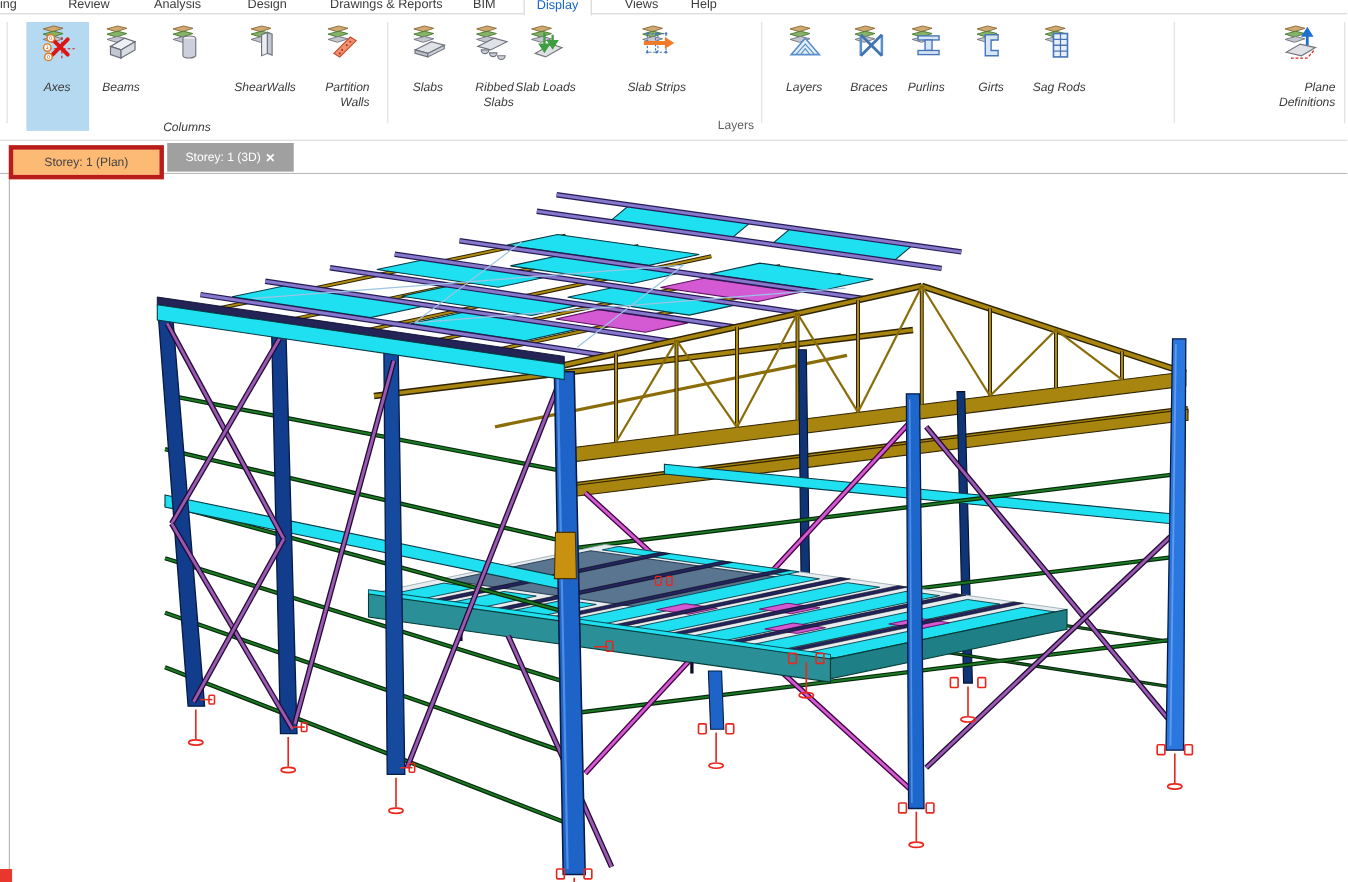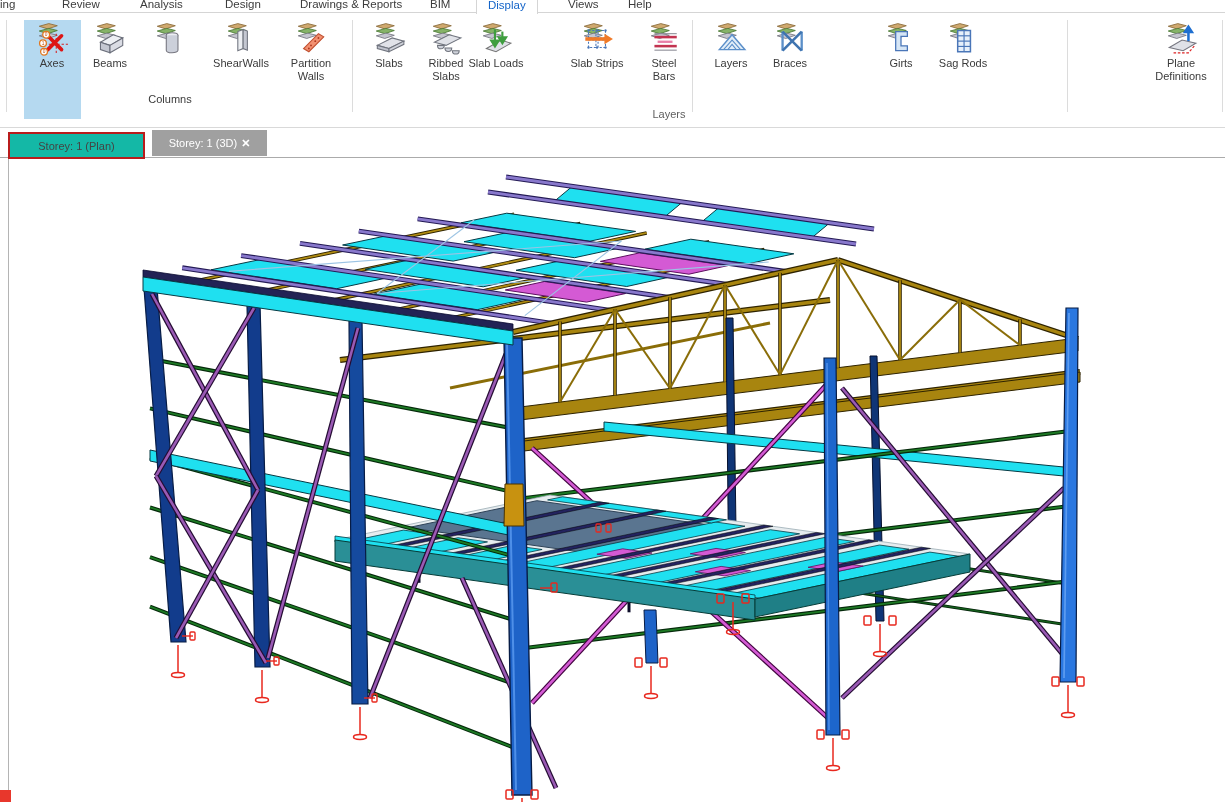--- a/index.html
+++ b/index.html
@@ -13,27 +13,27 @@
   .menu-item.active{color:var(--menu-active);background:#fff;border:1px solid #d5d5d5;border-bottom:none;
              padding:0 11px;height:17px;top:-4px;z-index:6;}
   
   .ribbon{position:absolute;left:0;top:12px;width:1225px;height:115px;background:#fff;
           border-bottom:1px solid #d9d9d9;z-index:4;}
   .rsep{position:absolute;top:8px;height:92px;width:1px;background:#dcdcdc;}
   .rbtn{position:absolute;top:8px;height:99px;display:flex;flex-direction:column;align-items:center;
         cursor:default;}
   .rbtn.selected{background:var(--sel);}
   .rbtn .ric{width:34px;height:34px;margin-top:2px;flex:0 0 auto;}
-  .rbtn .rlb{font-size:11px;line-height:12.5px;text-align:center;margin-top:1px;color:#3a3a3a;}
+  .rbtn .rlb{font-size:11px;line-height:12.5px;text-align:right;margin-top:18px;color:#3a3a3a;font-style:italic;}
   .rgroup-label{position:absolute;top:96px;font-size:11px;color:#5f5f5f;}
   
   .tabbar{position:absolute;left:0;top:128px;width:1225px;height:29px;background:#fff;z-index:3;}
   .vtab{position:absolute;font-size:11px;display:flex;align-items:center;justify-content:center;
         cursor:default;}
-  .vtab.plain{left:8px;top:4px;width:133px;height:23px;background:#14b8a6;border:2px solid #b91c1c;color:#444;}
+  .vtab.plain{left:8px;top:4px;width:133px;height:23px;background:#fdba74;border:4px solid #b91c1c;color:#444;}
   .vtab.active{left:152px;top:2px;width:115px;height:26px;background:#a0a0a0;color:#fff;gap:4px;}
   .vtab .closex{font-size:11px;font-weight:bold;color:#fff;cursor:pointer;}
   
   .canvas{position:absolute;left:0;top:157px;width:1225px;height:645px;background:#fff;
           border-top:1px solid #ababab;box-sizing:border-box;}
   .canvas-left-border{position:absolute;left:8px;top:0;width:1px;height:632px;background:#b4b4b4;}
   .red-corner{position:absolute;left:0;top:632px;width:11px;height:13px;background:#e8372c;}
   #scene{position:absolute;left:0;top:0;}
 </style>
 </head>
@@ -187,33 +187,20 @@
           <circle cx="24" cy="16" r="1.1"></circle>
           <circle cx="8" cy="24" r="1.1"></circle>
           <circle cx="16" cy="24" r="1.1"></circle>
           <circle cx="24" cy="24" r="1.1"></circle>
         </g>
  <path d="M5,16 L24,16" stroke="#f07a28" stroke-width="3.4"></path>
         <path d="M31,16 L23,11 L23,21 Z" fill="#f07a28"></path>
       </svg>
       <div class="rlb">Slab Strips</div>
     </div>
-    <div class="rbtn" style="left: 641px; width: 46px;">
-      <svg class="ric" viewBox="0 0 32 32">
-        <path d="M4,4 L13,1.5 L21,3.5 L12,6.5 Z" fill="#cfa96f" stroke="#8a6a3a" stroke-width="0.8"></path>
-<path d="M4,8.5 L13,6 L21,8 L12,11 Z" fill="#86b368" stroke="#4a7a34" stroke-width="0.8"></path>
-<path d="M4,13 L13,10.5 L21,12.5 L12,15.5 Z" fill="#c6c6d0" stroke="#75757f" stroke-width="0.8"></path>
-        <line x1="7" y1="11" x2="28" y2="11" stroke="#8a8a94"></line>
- <rect x="7" y="13" width="21" height="2.4" fill="#c23350"></rect>
- <rect x="10" y="17.5" width="14" height="2.2" fill="#e87fa8"></rect>
- <rect x="7" y="21.5" width="21" height="2.4" fill="#c23350"></rect>
- <line x1="7" y1="26.5" x2="28" y2="26.5" stroke="#8a8a94"></line>
-      </svg>
-      <div class="rlb" style="width: 36px;">Steel Bars</div>
-    </div>
     <div class="rbtn" style="left: 703px; width: 56px;">
       <svg class="ric" viewBox="0 0 32 32">
         <path d="M4,4 L13,1.5 L21,3.5 L12,6.5 Z" fill="#cfa96f" stroke="#8a6a3a" stroke-width="0.8"></path>
 <path d="M4,8.5 L13,6 L21,8 L12,11 Z" fill="#86b368" stroke="#4a7a34" stroke-width="0.8"></path>
 <path d="M4,13 L13,10.5 L21,12.5 L12,15.5 Z" fill="#c6c6d0" stroke="#75757f" stroke-width="0.8"></path>
         <path d="M5,26 L17,12 L29,26 Z" fill="#e2eef8" stroke="#5b8fc9" stroke-width="1.4"></path>
  <path d="M9,26 L17,17 L25,26 M13,26 L17,21 L21,26" stroke="#5b8fc9" stroke-width="1" fill="none"></path>
       </svg>
       <div class="rlb">Layers</div>
     </div>
@@ -225,20 +212,33 @@
         <g stroke="#5b8fc9" stroke-width="2.2">
           <line x1="9" y1="9" x2="9" y2="27"></line>
           <line x1="27" y1="9" x2="27" y2="27"></line>
         </g>
  <g stroke="#3f74b0" stroke-width="2.4">
           <line x1="9" y1="9" x2="27" y2="27"></line>
           <line x1="27" y1="9" x2="9" y2="27"></line>
         </g>
       </svg>
       <div class="rlb">Braces</div>
+    </div>
+    <div class="rbtn" style="left: 816px; width: 52px;">
+      <svg class="ric" viewBox="0 0 32 32">
+        <path d="M4,4 L13,1.5 L21,3.5 L12,6.5 Z" fill="#cfa96f" stroke="#8a6a3a" stroke-width="0.8"></path>
+<path d="M4,8.5 L13,6 L21,8 L12,11 Z" fill="#86b368" stroke="#4a7a34" stroke-width="0.8"></path>
+<path d="M4,13 L13,10.5 L21,12.5 L12,15.5 Z" fill="#c6c6d0" stroke="#75757f" stroke-width="0.8"></path>
+        <g fill="#d6e6f6" stroke="#4a76b8" stroke-width="1.2">
+ <rect x="9" y="10" width="18" height="3.5"></rect>
+          <rect x="15" y="13.5" width="6" height="9"></rect>
+          <rect x="9" y="22.5" width="18" height="3.5"></rect>
+        </g>
+      </svg>
+      <div class="rlb">Purlins</div>
     </div>
     <div class="rbtn" style="left: 879px; width: 44px;">
       <svg class="ric" viewBox="0 0 32 32">
         <path d="M4,4 L13,1.5 L21,3.5 L12,6.5 Z" fill="#cfa96f" stroke="#8a6a3a" stroke-width="0.8"></path>
 <path d="M4,8.5 L13,6 L21,8 L12,11 Z" fill="#86b368" stroke="#4a7a34" stroke-width="0.8"></path>
 <path d="M4,13 L13,10.5 L21,12.5 L12,15.5 Z" fill="#c6c6d0" stroke="#75757f" stroke-width="0.8"></path>
         <path d="M22,9 L11,9 L11,27 L22,27 L22,22.5 L16,22.5 L16,13.5 L22,13.5 Z" fill="#d6e6f6" stroke="#4a76b8" stroke-width="1.2"></path>
       </svg>
       <div class="rlb">Girts</div>
     </div>

